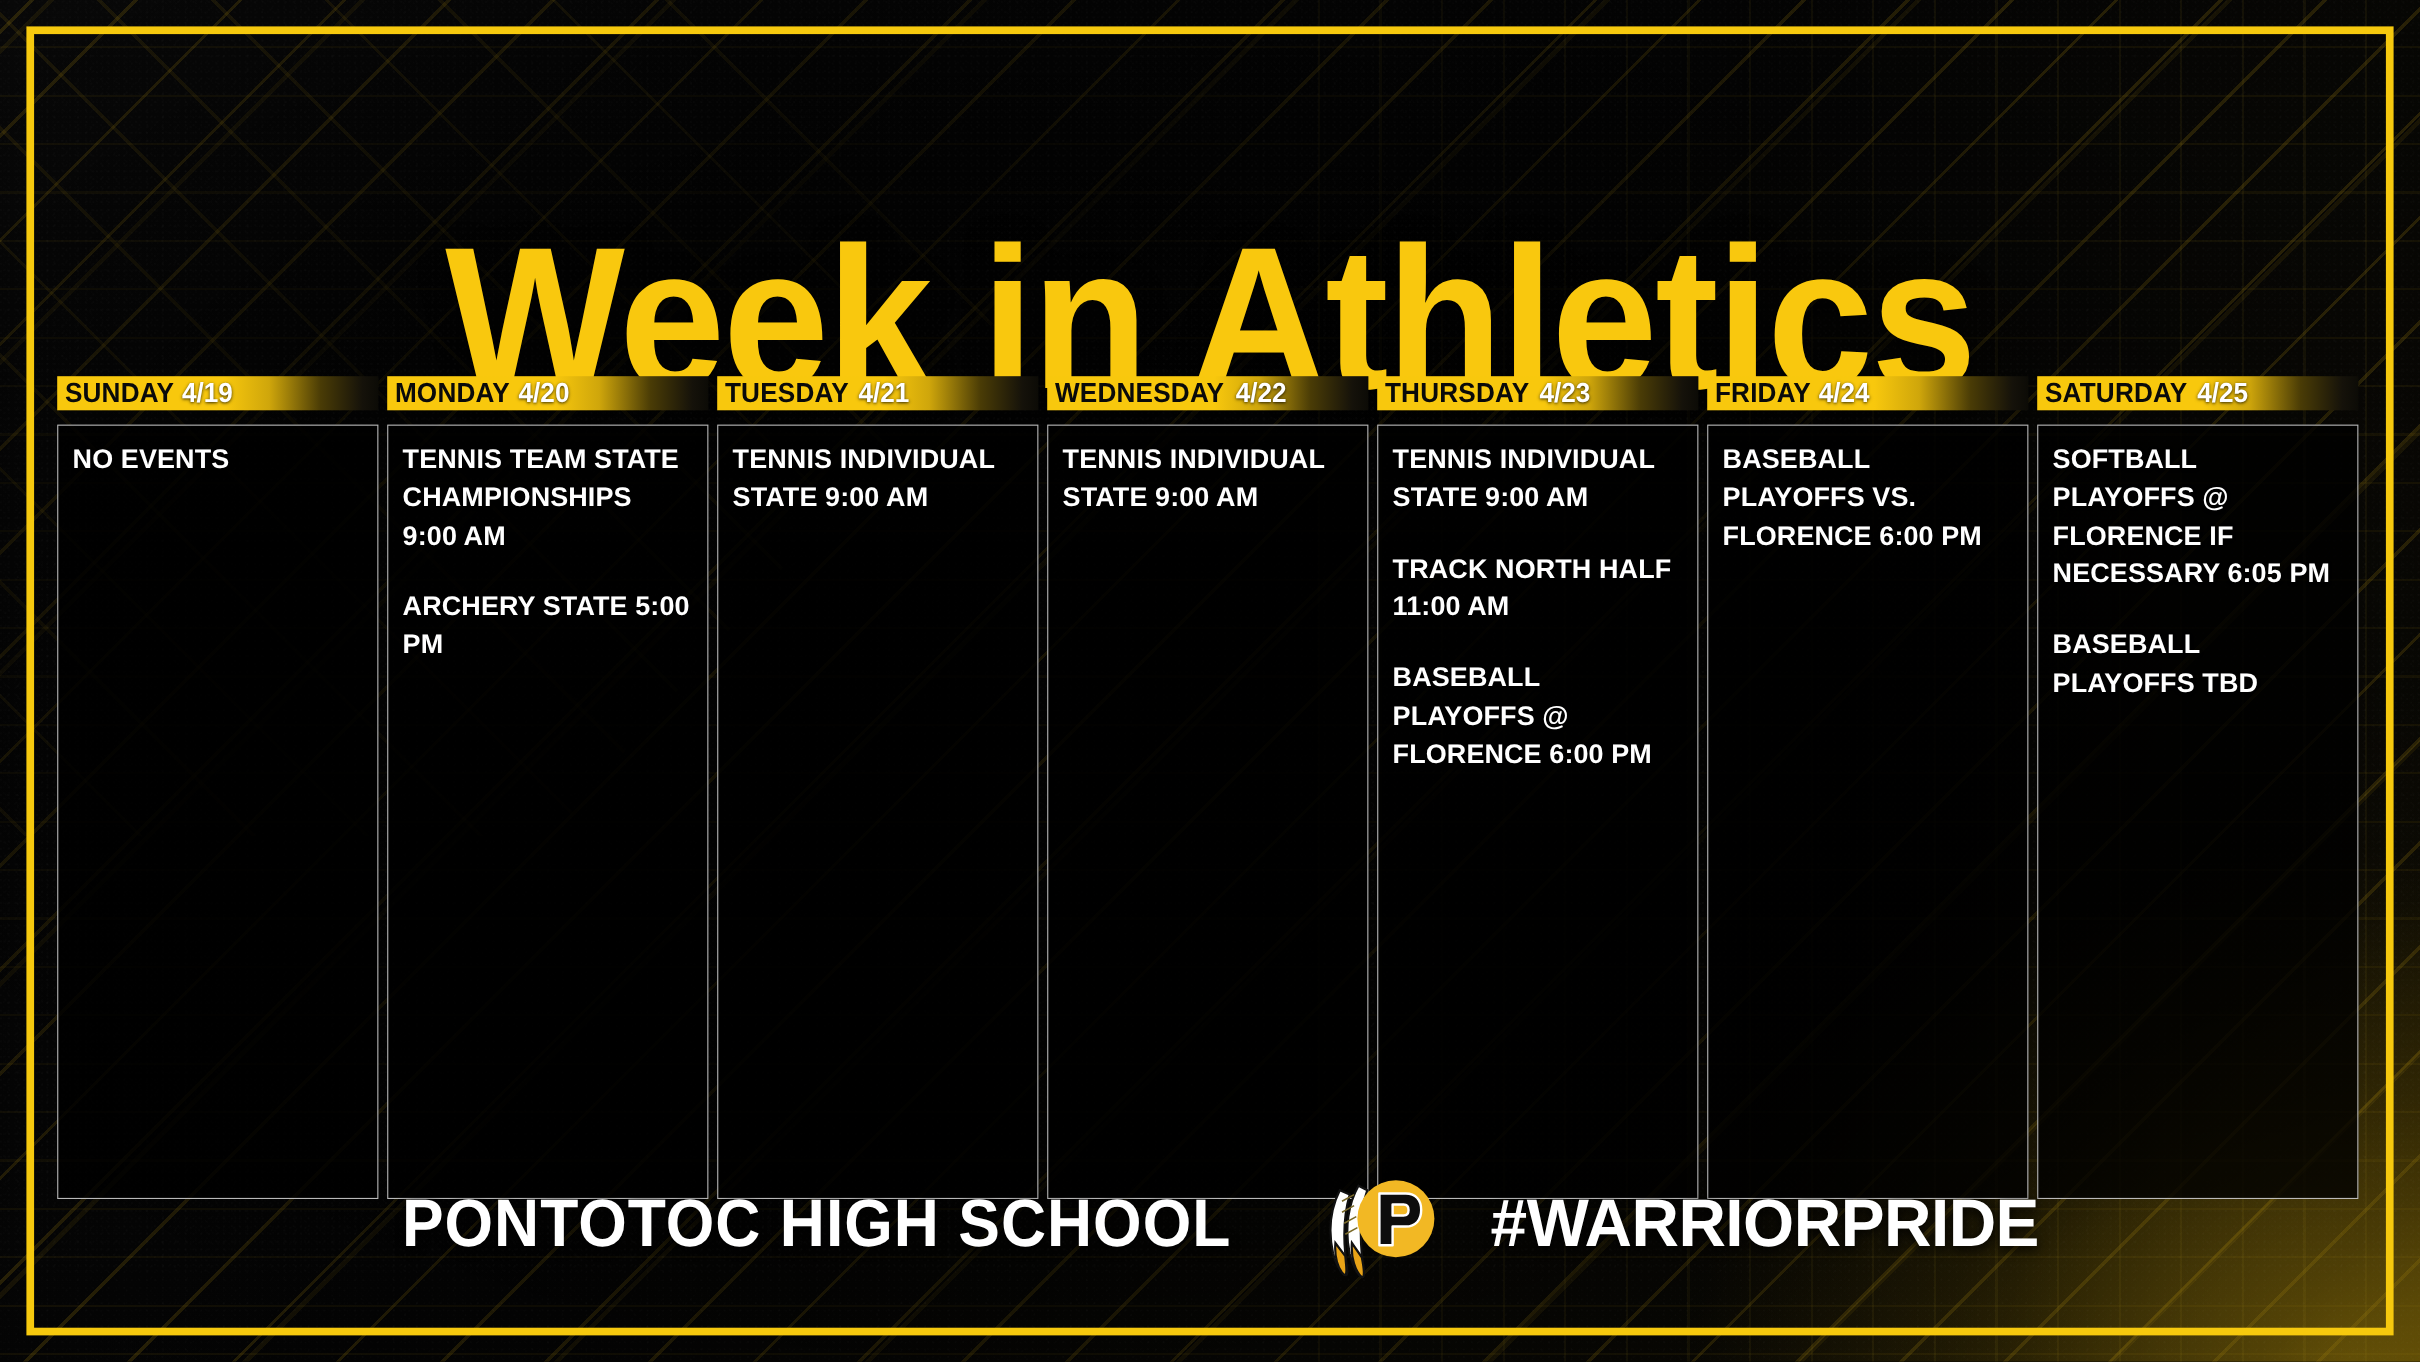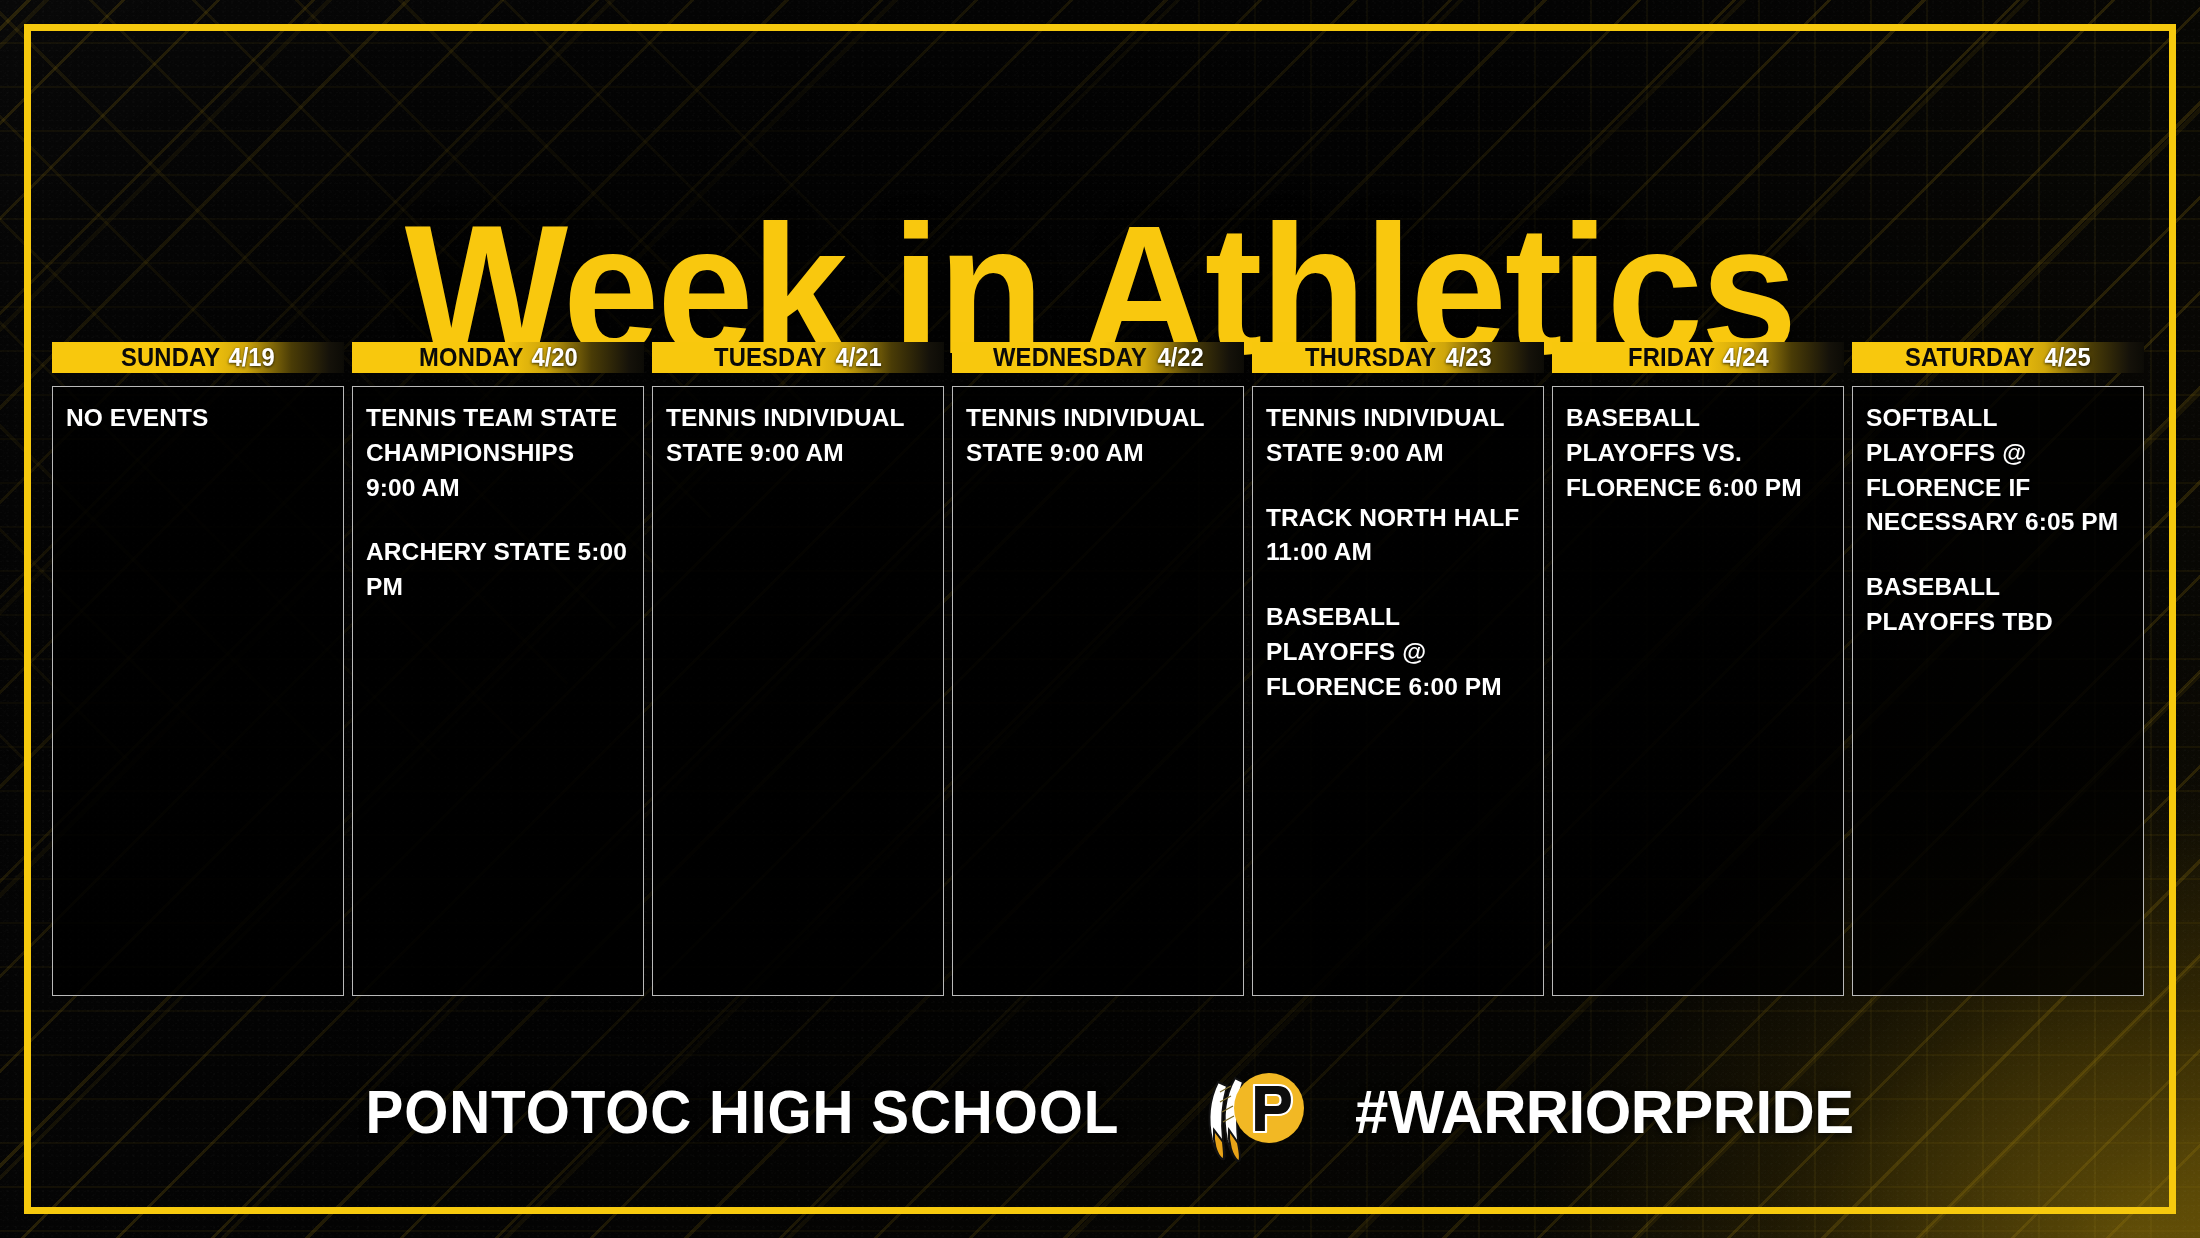--- a/index.html
+++ b/index.html
@@ -141,21 +141,21 @@
     width: 300px;
     flex: 0 0 300px;
     padding-right: 8px;
     box-sizing: border-box;
   }
   .dayhead {
     position: relative;
     height: 31px;
     display: flex;
     align-items: center;
-    justify-content: center;
+    justify-content: flex-start;
     padding: 0 7px 0 7px;
     box-sizing: border-box;
     background: linear-gradient(to right, #F8C80D 0%, #F8C80D 52%, #cfa60b 66%, #4a3c06 82%, #15120a 95%, #0c0b06 100%);
   }
   .dayname {
     color: #0a0a0a;
     font-family: "Liberation Sans Narrow", "Liberation Sans", sans-serif;
     font-weight: bold;
     font-size: 25px;
     letter-spacing: .2px;
@@ -168,21 +168,21 @@
     font-family: "Liberation Sans Narrow", "Liberation Sans", sans-serif;
     font-weight: bold;
     font-size: 25px;
     transform: scaleX(0.95);
     transform-origin: right center;
     white-space: nowrap;
     text-shadow: 0 1px 3px rgba(0,0,0,.8);
   }
   .card {
     margin-top: 13px;
-    height: 610px;
+    height: 704px;
     border: 1px solid rgba(226,226,226,.82);
     background: rgba(0,0,0,.80);
     box-sizing: border-box;
     padding: 14px 13px 10px 13px;
     overflow: hidden;
   }
   .event {
     color: #fff;
     font-family: "Liberation Sans Narrow", "Liberation Sans", sans-serif;
     font-weight: bold;

